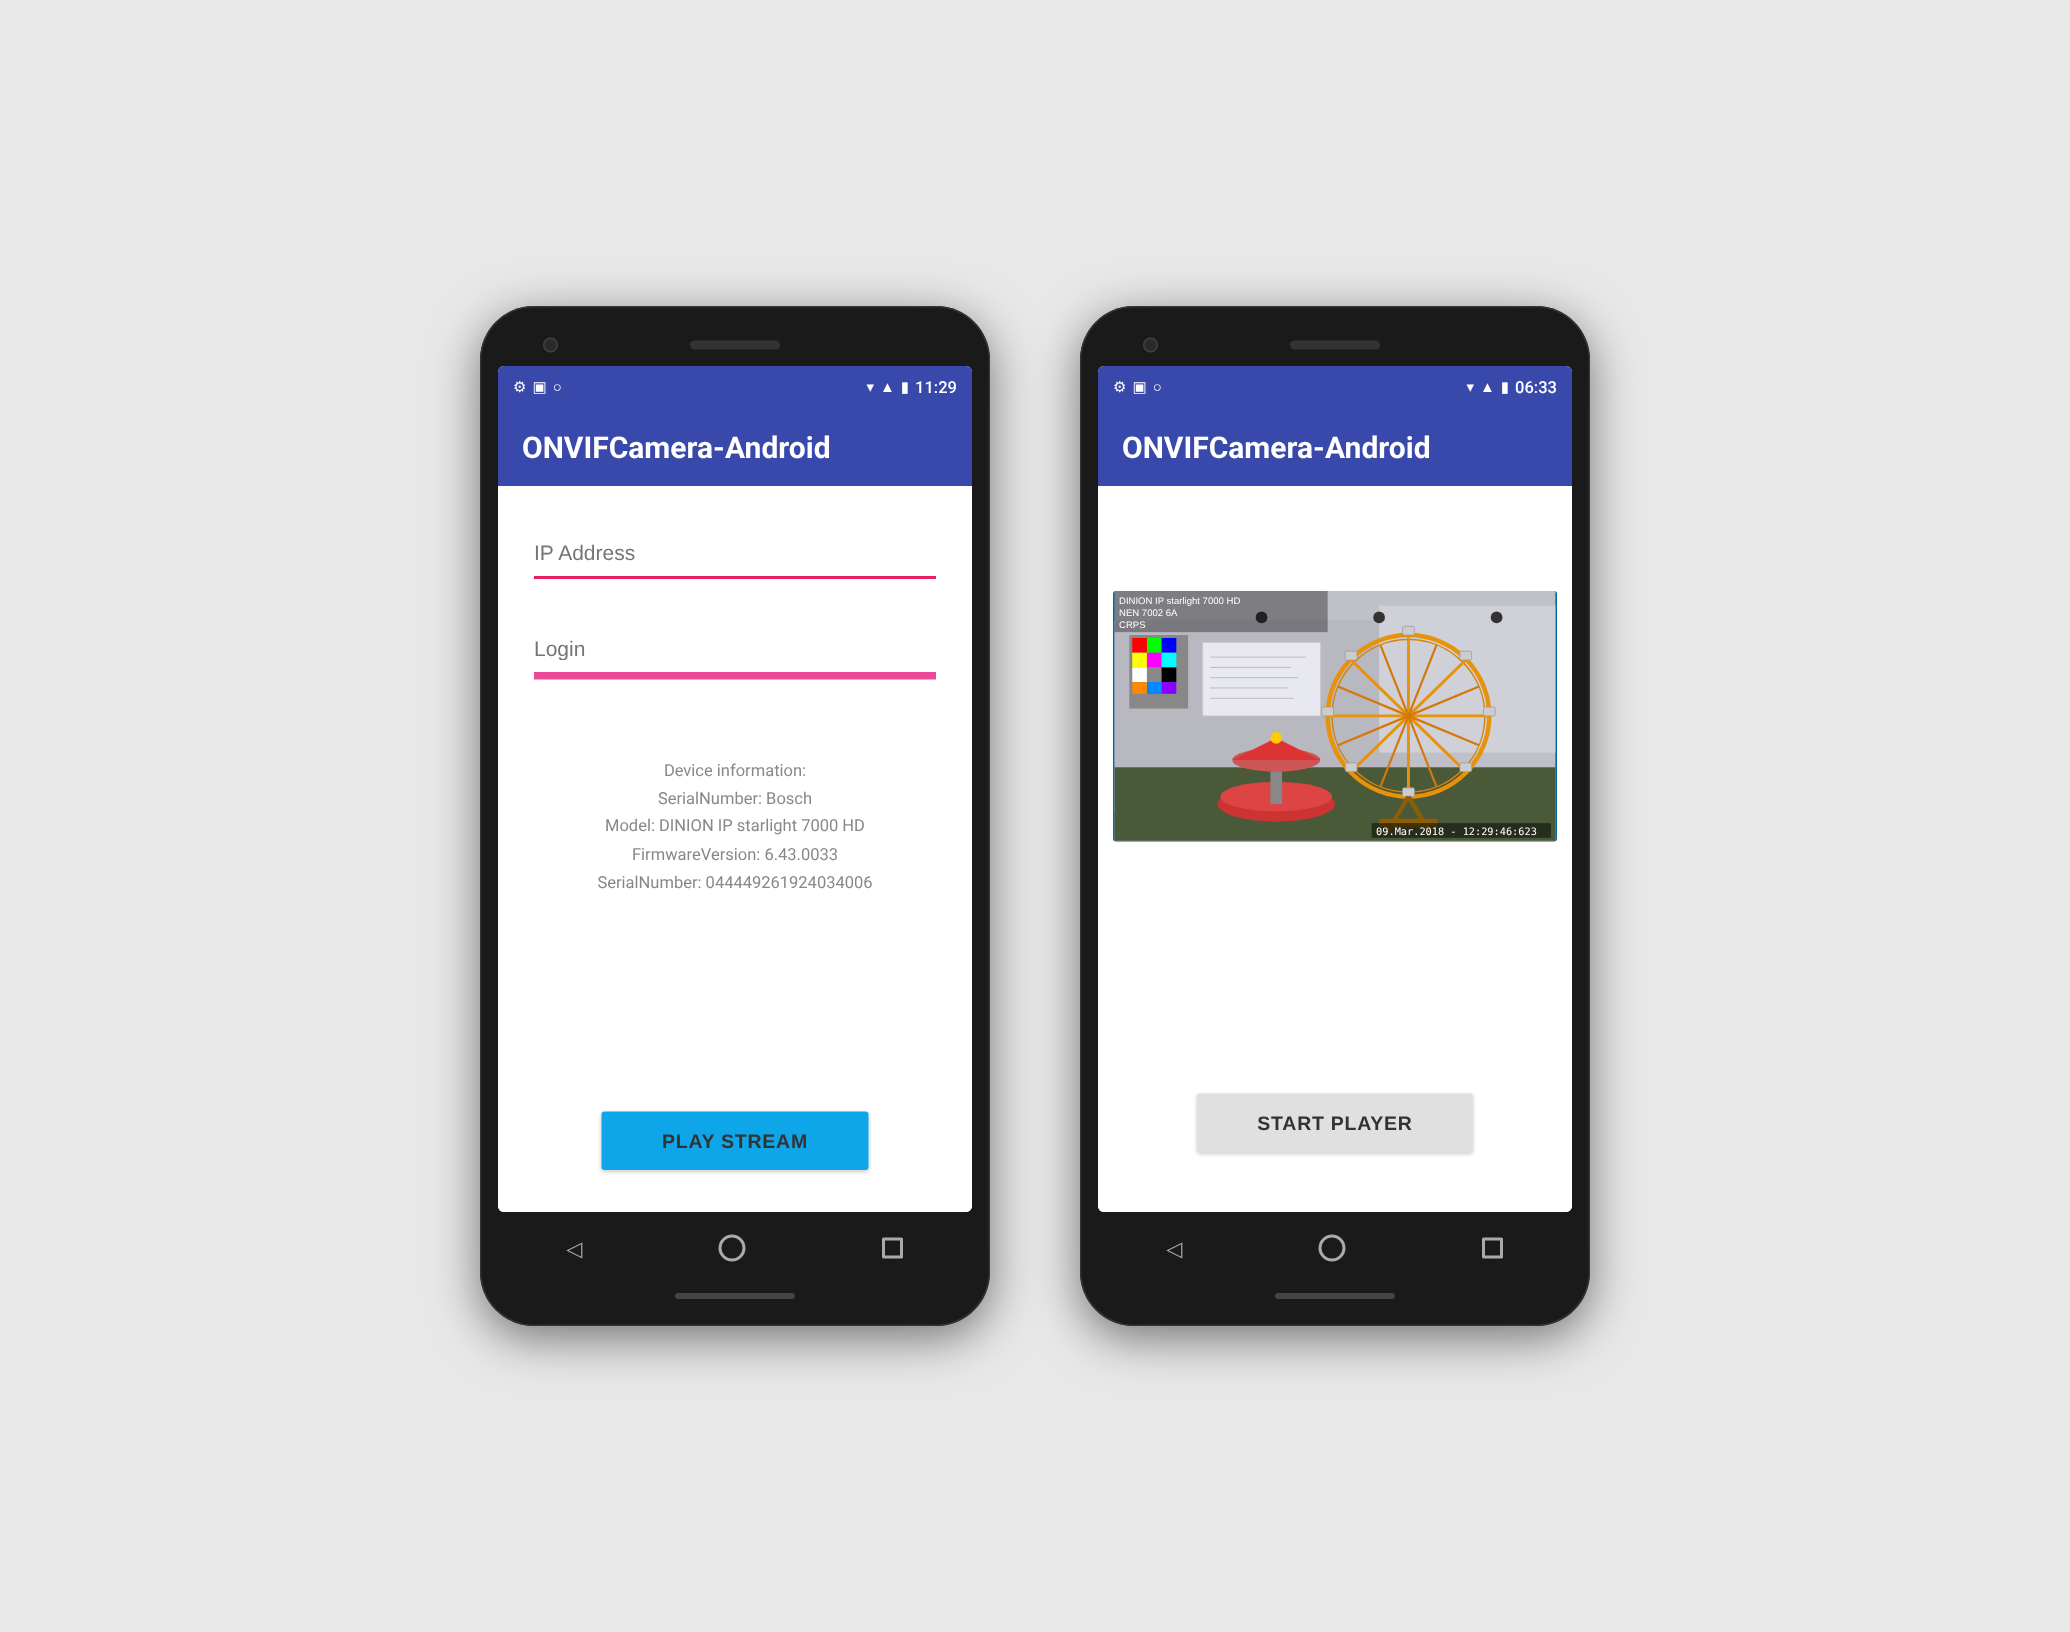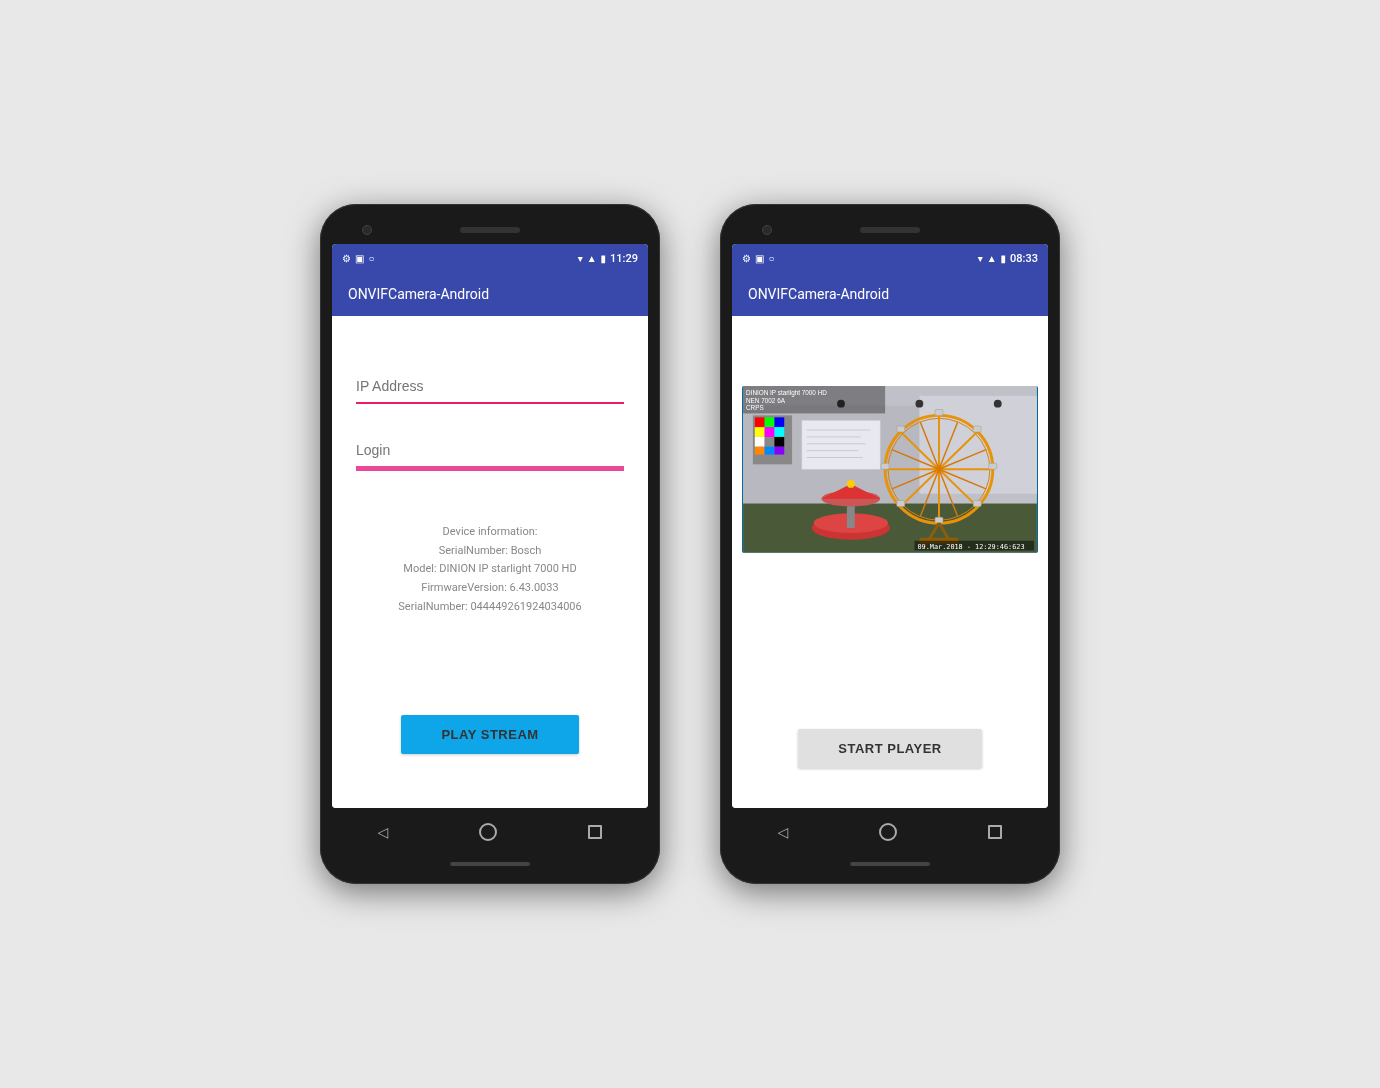--- a/index.html
+++ b/index.html
@@ -96,28 +96,28 @@
 
     .app-bar {
       background: #3949ab;
       padding: 14px 16px;
       display: flex;
       align-items: center;
     }
 
     .app-title {
       color: white;
-      font-size: 14px;
-      font-weight: 400;
+      font-size: 20px;
+      font-weight: 700;
     }
 
     .screen-content {
       flex: 1;
       background: white;
-      padding: 34px 24px;
+      padding: 8px 24px;
       display: flex;
       flex-direction: column;
     }
 
     .input-group {
       margin-top: 20px;
       margin-bottom: 10px;
     }
 
     .input-field {
@@ -329,21 +329,21 @@
       <div class="status-bar">
         <div class="status-icons">
           <span class="status-icon">⚙</span>
           <span class="status-icon">▣</span>
           <span class="status-icon">○</span>
         </div>
         <div class="status-icons">
           <span class="status-icon">▾</span>
           <span class="status-icon">▲</span>
           <span class="status-icon">▮</span>
-          <span class="status-time">08:33</span>
+          <span class="status-time">06:33</span>
         </div>
       </div>
 
       <div class="app-bar">
         <span class="app-title">ONVIFCamera-Android</span>
       </div>
 
       <div class="camera-feed-area">
         <div class="video-container">
           

